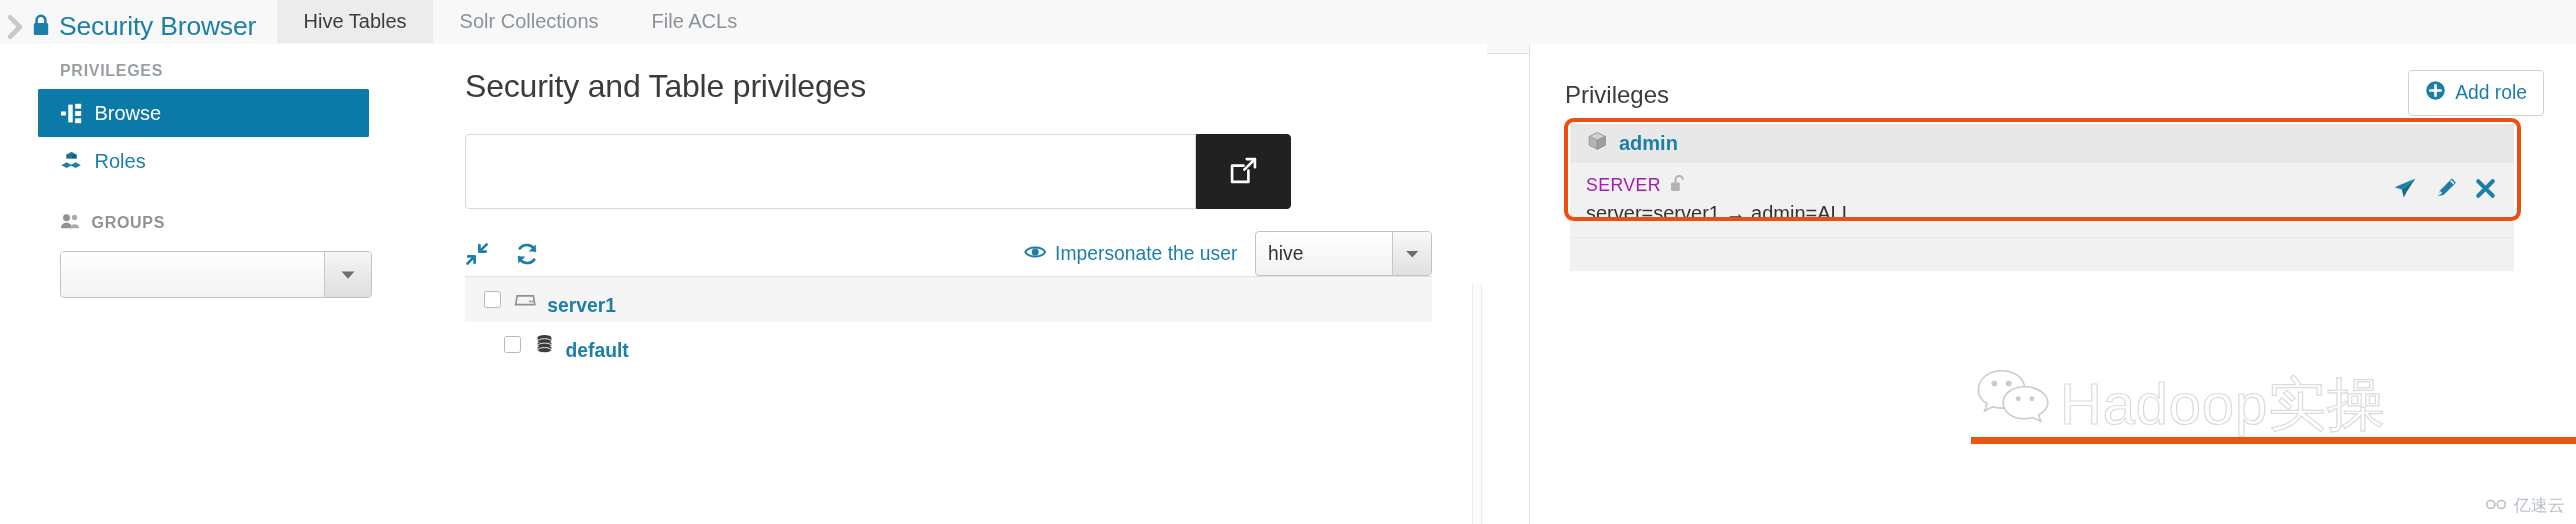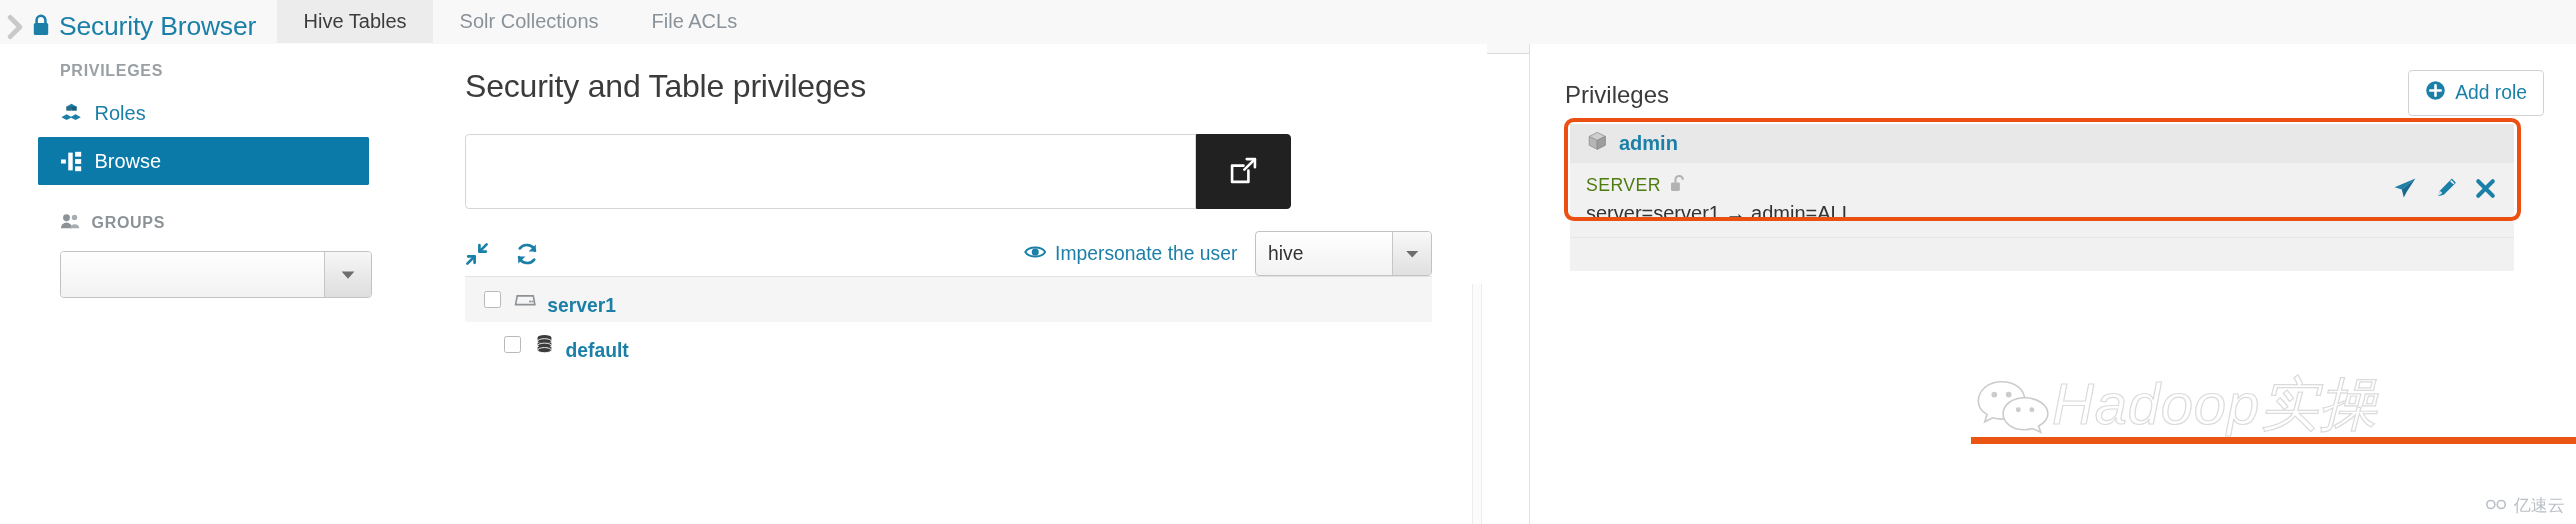--- a/index.html
+++ b/index.html
@@ -333,21 +333,21 @@
   }
   .priv-row {
     background: #f1f1f1;
     padding: 10.5px 16px 12px 16px;
     position: relative;
   }
   .priv-scope {
     display: flex;
     align-items: center;
     gap: 8px;
-    color: #4d7c0f;
+    color: #a21caf;
     font-size: 17.7px;
     letter-spacing: 0.4px;
   }
   .priv-detail {
     color: #333;
     font-size: 20px;
     margin-top: 4px;
   }
   .priv-actions {
     position: absolute;
@@ -363,25 +363,24 @@
     height: 34px;
     border-top: 0.8px solid #e6e6e6;
   }
 
   
   .wm-hadoop {
     position: absolute;
     left: 1975px;
     top: 366px;
     display: flex;
-    align-items: flex-end;
-    gap: 0;
+    align-items: flex-start;
+    gap: 8px;
     pointer-events: none;
     opacity: 0.78;
-    font-style: italic;
   }
   .wm-hadoop .wm-text {
     font-size: 58px;
     color: transparent;
     -webkit-text-stroke: 1.2px rgba(170,170,170,0.55);
     white-space: nowrap;
     letter-spacing: 0.8px;
   }
   .wm-bar {
     position: absolute;
@@ -438,45 +437,45 @@
       </div>
       <div class="navtab">
         <span>File ACLs</span>
       </div>
     </div>
   </div>
 
   <div class="sidebar">
 
     <div class="side-section-title">PRIVILEGES</div>
+
+    <div class="side-item active">
+      <span class="ic">
+        <svg width="21" height="21" viewBox="0 0 26 26">
+          <rect x="0" y="10.5" width="6" height="5" fill="#ffffff"></rect>
+          <rect x="9" y="2" width="5.5" height="22" fill="#ffffff"></rect>
+          <rect x="17.5" y="1" width="7.5" height="6" fill="#ffffff"></rect>
+          <rect x="17.5" y="10" width="7.5" height="6" fill="#ffffff"></rect>
+          <rect x="17.5" y="19" width="7.5" height="6" fill="#ffffff"></rect>
+        </svg>
+      </span>
+      <span>Browse</span>
+    </div>
 
     <div class="side-item">
       <span class="ic">
         <svg width="21" height="21" viewBox="0 0 26 26">
           <path d="M13 1 L19.5 4.5 L13 8 L6.5 4.5 Z" fill="#1b7fa8"></path>
           <path d="M6 11 L12.5 14.5 L6 18 L-0.5 14.5 Z" transform="translate(1,3)" fill="#1b7fa8"></path>
           <path d="M19 11 L25.5 14.5 L19 18 L12.5 14.5 Z" transform="translate(-1,3)" fill="#1b7fa8"></path>
           <rect x="6.5" y="4.5" width="6.5" height="5" fill="#2c6a86"></rect>
           <rect x="13" y="4.5" width="6.5" height="5" fill="#155f80"></rect>
         </svg>
       </span>
       <span>Roles</span>
-    </div>
-
-    <div class="side-item active">
-      <span class="ic">
-        <svg width="21" height="21" viewBox="0 0 26 26">
-          <rect x="0" y="10.5" width="6" height="5" fill="#ffffff"></rect>
-          <rect x="9" y="2" width="5.5" height="22" fill="#ffffff"></rect>
-          <rect x="17.5" y="1" width="7.5" height="6" fill="#ffffff"></rect>
-          <rect x="17.5" y="10" width="7.5" height="6" fill="#ffffff"></rect>
-          <rect x="17.5" y="19" width="7.5" height="6" fill="#ffffff"></rect>
-        </svg>
-      </span>
-      <span>Browse</span>
     </div>
 
     <div class="side-group-head">
       <span>
         <svg width="21" height="16" viewBox="0 0 26 20">
           <circle cx="8" cy="6" r="4.3" fill="#8d9296"></circle>
           <path d="M1 19 a7 7 0 0 1 14 0 Z" fill="#8d9296"></path>
           <circle cx="18" cy="5.5" r="3.4" fill="#a8adb1"></circle>
           <path d="M12.5 19 a5.8 5.8 0 0 1 11.5 0 Z" fill="#a8adb1"></path>
         </svg>

